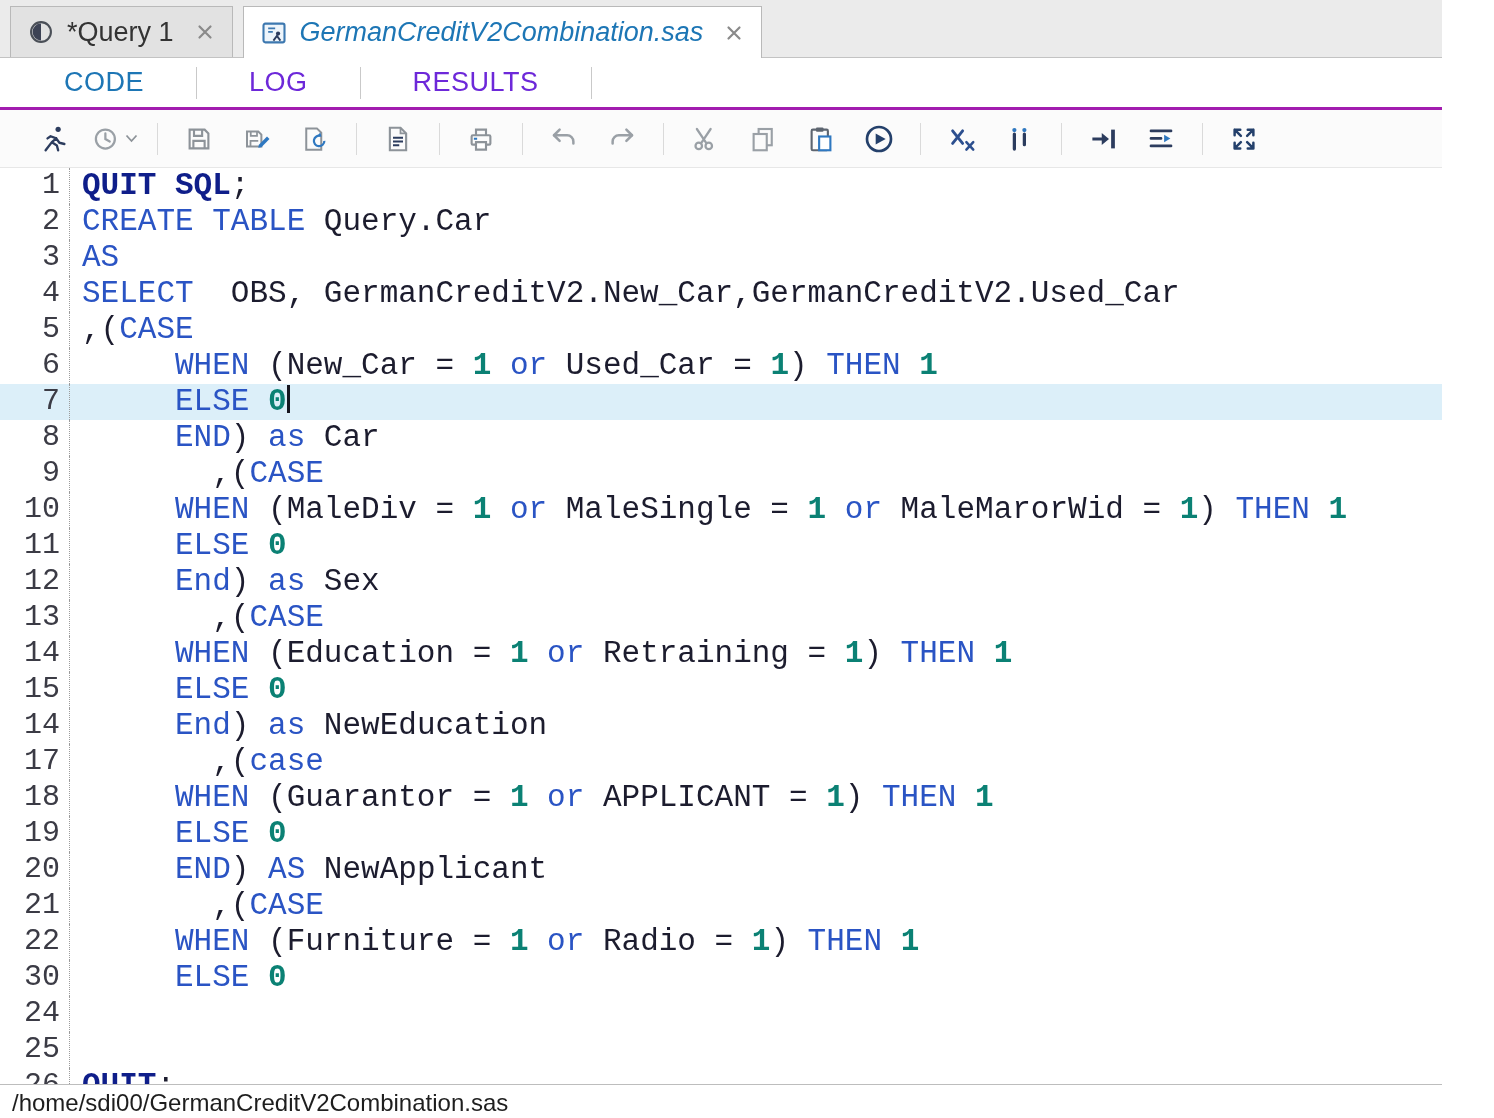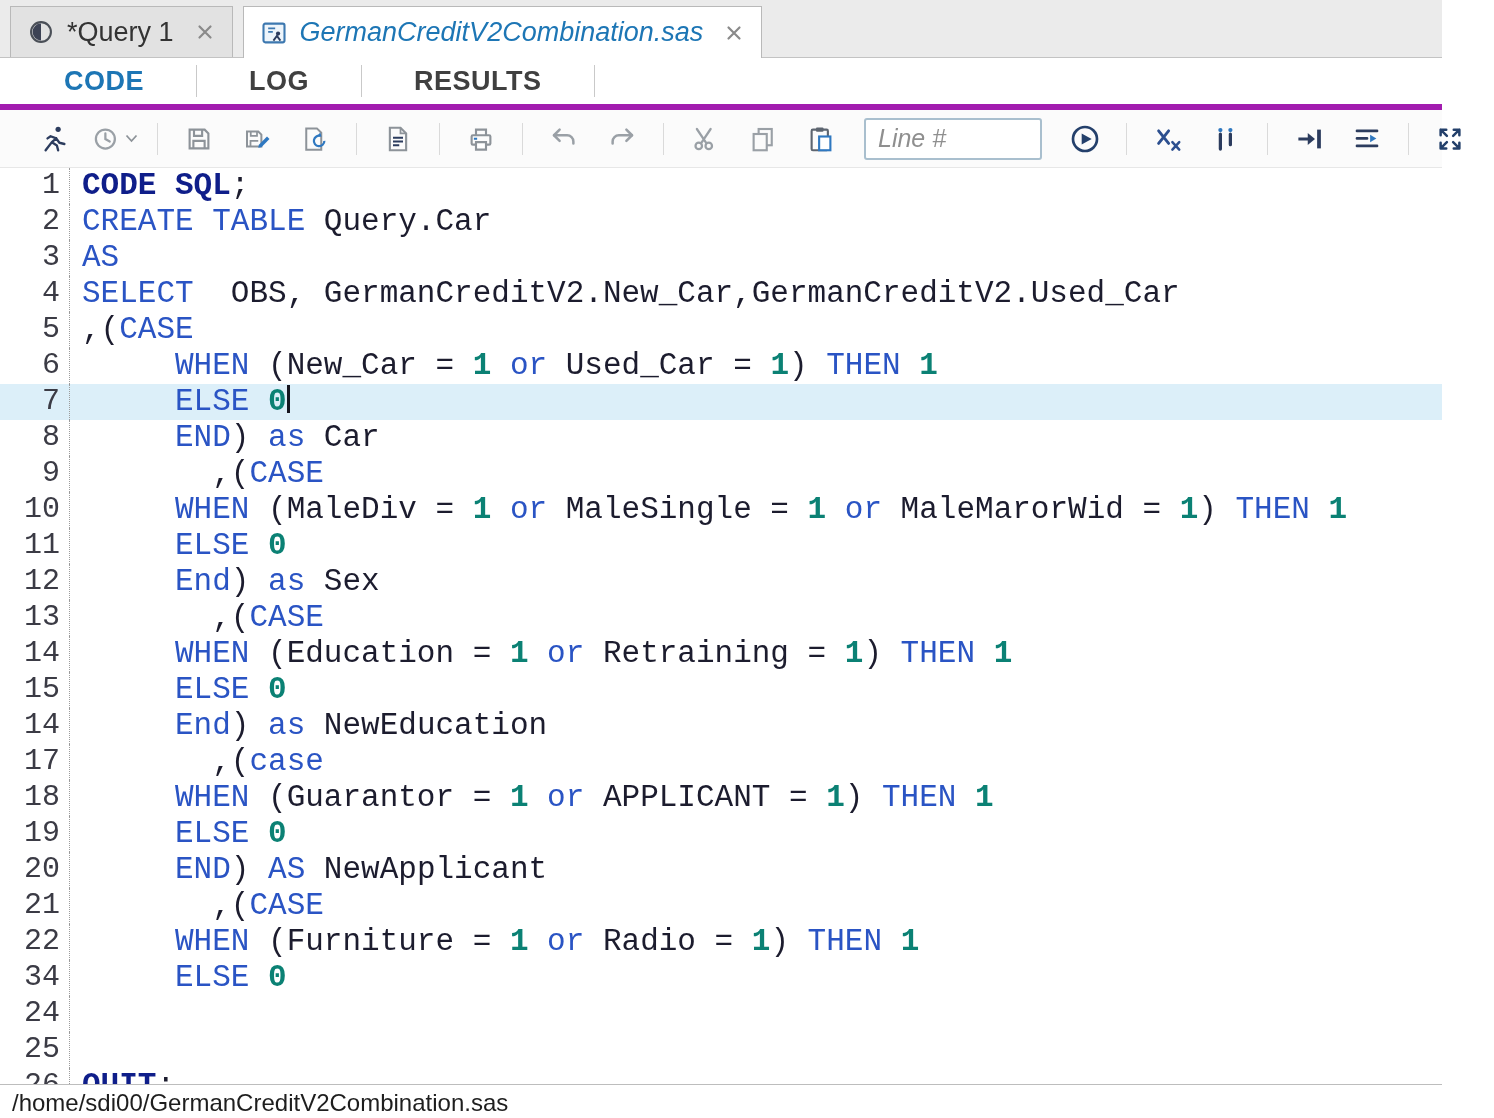--- a/index.html
+++ b/index.html
@@ -9,22 +9,22 @@
   
   .tabbar{height:58px;flex:none;background:#ebebeb;border-bottom:1px solid #c3c3c3;display:flex;align-items:flex-end;padding-left:10px;box-sizing:border-box;}
   .tab{height:51px;display:flex;align-items:center;padding:0 16px;border:1px solid #b9b9b9;border-bottom:none;background:#e2e2e2;margin-right:10px;box-sizing:border-box;cursor:pointer;}
   .tab.active{background:#fff;margin-bottom:-1px;height:52px;font-style:italic;}
   .ticon{display:flex;flex:none;}
   .tlabel{font-size:27px;color:#333;margin:0 4px 0 12px;white-space:nowrap;}
   .tab.active .tlabel{color:var(--accent,#1d76b5);}
   .tclose{margin-left:16px;display:flex;cursor:pointer;}
 
   
-  .subtabs{height:52px;flex:none;display:flex;align-items:center;padding-left:64px;background:#fff;border-bottom:6px solid #a21caf;box-sizing:border-box;font-weight:bold;}
-  .subtab{font-size:27px;color:#404040;letter-spacing:.5px;cursor:pointer;white-space:nowrap;}
+  .subtabs{height:52px;flex:none;display:flex;align-items:center;padding-left:64px;background:#fff;border-bottom:3px solid #a21caf;box-sizing:border-box;}
+  .subtab{font-size:27px;color:#6d28d9;letter-spacing:.5px;cursor:pointer;white-space:nowrap;}
   .subtab.selected{color:var(--accent,#1d76b5);}
   .vsep{width:1px;height:32px;background:#c9c9c9;margin:0 52px;flex:none;}
 
   
   .toolbar{height:58px;flex:none;display:flex;align-items:center;background:#fbfbfb;border-bottom:1px solid #e7e7e7;padding-left:26px;box-sizing:border-box;}
   .tbgroup{display:flex;align-items:center;}
   .tbtn{height:44px;min-width:44px;display:flex;align-items:center;justify-content:center;margin:0 7px;cursor:pointer;flex:none;}
   .icn{display:flex;}
   .caret{margin-left:4px;display:flex;}
   .tsep{width:1px;height:32px;background:#dadada;margin:0 12px;flex:none;}
@@ -203,21 +203,20 @@
         <div class="tbtn">
           <span class="icn">
             <svg viewBox="0 0 24 24" width="30" height="30">
               <rect x="4.5" y="4.5" width="13" height="16.5" rx="1" stroke="#5d6570" stroke-width="1.7" fill="none"></rect>
               <rect x="8" y="2.8" width="6" height="3.4" rx="0.8" fill="#5d6570"></rect>
               <rect x="10.5" y="10" width="9" height="11" stroke="#2f78c0" stroke-width="1.7" fill="#fff"></rect>
             </svg>
           </span>
         </div>
       </div>
-    <input class="line-input" placeholder="Line #" style="">
     <div class="tbgroup" id="tb-right">
         <div class="tbtn">
           <span class="icn">
             <svg viewBox="0 0 24 24" width="32" height="32">
               <circle cx="12" cy="12" r="9" stroke="#24406b" stroke-width="2" fill="none"></circle>
               <path d="M9.5 7.8 L17 12 L9.5 16.2 Z" fill="#24406b"></path>
             </svg>
           </span>
         </div>
         <div class="tsep"></div>
@@ -261,21 +260,21 @@
           <span class="icn">
             <svg viewBox="0 0 24 24" width="30" height="30" stroke="#24406b" stroke-width="2" fill="none" stroke-linecap="round" stroke-linejoin="round">
               <path d="M9.5 9.5 L4.5 4.5 M4.5 9 V4.5 H9 M14.5 9.5 L19.5 4.5 M15 4.5 H19.5 V9 M14.5 14.5 L19.5 19.5 M19.5 15 V19.5 H15 M9.5 14.5 L4.5 19.5 M9 19.5 H4.5 V15"></path>
             </svg>
           </span>
         </div>
       </div>
   </div>
 
   <div class="editor" id="code-lines">
-      <div class="code-row"><span class="gutter">1</span><span class="codetext"><span class="sg-proc">CODE SQL</span><span class="sg-txt">;</span></span></div>
+      <div class="code-row"><span class="gutter">1</span><span class="codetext"><span class="sg-proc">QUIT SQL</span><span class="sg-txt">;</span></span></div>
       <div class="code-row"><span class="gutter">2</span><span class="codetext"><span class="sg-kw">CREATE TABLE</span><span class="sg-txt"> Query.Car</span></span></div>
       <div class="code-row"><span class="gutter">3</span><span class="codetext"><span class="sg-kw">AS</span></span></div>
       <div class="code-row"><span class="gutter">4</span><span class="codetext"><span class="sg-kw">SELECT</span><span class="sg-txt">  OBS, GermanCreditV2.New_Car,GermanCreditV2.Used_Car</span></span></div>
       <div class="code-row"><span class="gutter">5</span><span class="codetext"><span class="sg-txt">,(</span><span class="sg-kw">CASE</span></span></div>
       <div class="code-row"><span class="gutter">6</span><span class="codetext"><span class="sg-txt">     </span><span class="sg-kw">WHEN</span><span class="sg-txt"> (New_Car = </span><span class="sg-num">1</span><span class="sg-txt"> </span><span class="sg-kw">or</span><span class="sg-txt"> Used_Car = </span><span class="sg-num">1</span><span class="sg-txt">) </span><span class="sg-kw">THEN</span><span class="sg-txt"> </span><span class="sg-num">1</span></span></div>
       <div class="code-row current"><span class="gutter">7</span><span class="codetext"><span class="sg-txt">     </span><span class="sg-kw">ELSE</span><span class="sg-txt"> </span><span class="sg-num">0</span><span class="sg-cursor"></span></span></div>
       <div class="code-row"><span class="gutter">8</span><span class="codetext"><span class="sg-txt">     </span><span class="sg-kw">END</span><span class="sg-txt">) </span><span class="sg-kw">as</span><span class="sg-txt"> Car</span></span></div>
       <div class="code-row"><span class="gutter">9</span><span class="codetext"><span class="sg-txt">       ,(</span><span class="sg-kw">CASE</span></span></div>
       <div class="code-row"><span class="gutter">10</span><span class="codetext"><span class="sg-txt">     </span><span class="sg-kw">WHEN</span><span class="sg-txt"> (MaleDiv = </span><span class="sg-num">1</span><span class="sg-txt"> </span><span class="sg-kw">or</span><span class="sg-txt"> MaleSingle = </span><span class="sg-num">1</span><span class="sg-txt"> </span><span class="sg-kw">or</span><span class="sg-txt"> MaleMarorWid = </span><span class="sg-num">1</span><span class="sg-txt">) </span><span class="sg-kw">THEN</span><span class="sg-txt"> </span><span class="sg-num">1</span></span></div>
       <div class="code-row"><span class="gutter">11</span><span class="codetext"><span class="sg-txt">     </span><span class="sg-kw">ELSE</span><span class="sg-txt"> </span><span class="sg-num">0</span></span></div>
@@ -283,21 +282,21 @@
       <div class="code-row"><span class="gutter">13</span><span class="codetext"><span class="sg-txt">       ,(</span><span class="sg-kw">CASE</span></span></div>
       <div class="code-row"><span class="gutter">14</span><span class="codetext"><span class="sg-txt">     </span><span class="sg-kw">WHEN</span><span class="sg-txt"> (Education = </span><span class="sg-num">1</span><span class="sg-txt"> </span><span class="sg-kw">or</span><span class="sg-txt"> Retraining = </span><span class="sg-num">1</span><span class="sg-txt">) </span><span class="sg-kw">THEN</span><span class="sg-txt"> </span><span class="sg-num">1</span></span></div>
       <div class="code-row"><span class="gutter">15</span><span class="codetext"><span class="sg-txt">     </span><span class="sg-kw">ELSE</span><span class="sg-txt"> </span><span class="sg-num">0</span></span></div>
       <div class="code-row"><span class="gutter">14</span><span class="codetext"><span class="sg-txt">     </span><span class="sg-kw">End</span><span class="sg-txt">) </span><span class="sg-kw">as</span><span class="sg-txt"> NewEducation</span></span></div>
       <div class="code-row"><span class="gutter">17</span><span class="codetext"><span class="sg-txt">       ,(</span><span class="sg-kw">case</span></span></div>
       <div class="code-row"><span class="gutter">18</span><span class="codetext"><span class="sg-txt">     </span><span class="sg-kw">WHEN</span><span class="sg-txt"> (Guarantor = </span><span class="sg-num">1</span><span class="sg-txt"> </span><span class="sg-kw">or</span><span class="sg-txt"> APPLICANT = </span><span class="sg-num">1</span><span class="sg-txt">) </span><span class="sg-kw">THEN</span><span class="sg-txt"> </span><span class="sg-num">1</span></span></div>
       <div class="code-row"><span class="gutter">19</span><span class="codetext"><span class="sg-txt">     </span><span class="sg-kw">ELSE</span><span class="sg-txt"> </span><span class="sg-num">0</span></span></div>
       <div class="code-row"><span class="gutter">20</span><span class="codetext"><span class="sg-txt">     </span><span class="sg-kw">END</span><span class="sg-txt">) </span><span class="sg-kw">AS</span><span class="sg-txt"> NewApplicant</span></span></div>
       <div class="code-row"><span class="gutter">21</span><span class="codetext"><span class="sg-txt">       ,(</span><span class="sg-kw">CASE</span></span></div>
       <div class="code-row"><span class="gutter">22</span><span class="codetext"><span class="sg-txt">     </span><span class="sg-kw">WHEN</span><span class="sg-txt"> (Furniture = </span><span class="sg-num">1</span><span class="sg-txt"> </span><span class="sg-kw">or</span><span class="sg-txt"> Radio = </span><span class="sg-num">1</span><span class="sg-txt">) </span><span class="sg-kw">THEN</span><span class="sg-txt"> </span><span class="sg-num">1</span></span></div>
-      <div class="code-row"><span class="gutter">34</span><span class="codetext"><span class="sg-txt">     </span><span class="sg-kw">ELSE</span><span class="sg-txt"> </span><span class="sg-num">0</span></span></div>
+      <div class="code-row"><span class="gutter">30</span><span class="codetext"><span class="sg-txt">     </span><span class="sg-kw">ELSE</span><span class="sg-txt"> </span><span class="sg-num">0</span></span></div>
       <div class="code-row"><span class="gutter">24</span></div>
       <div class="code-row"><span class="gutter">25</span></div>
       <div class="code-row"><span class="gutter">26</span><span class="codetext"><span class="sg-proc">QUIT</span><span class="sg-txt">;</span></span></div>
     </div>
 
   <div class="statusbar">
     <span>/home/sdi00/GermanCreditV2Combination.sas</span>
   </div>
 
 </div>

